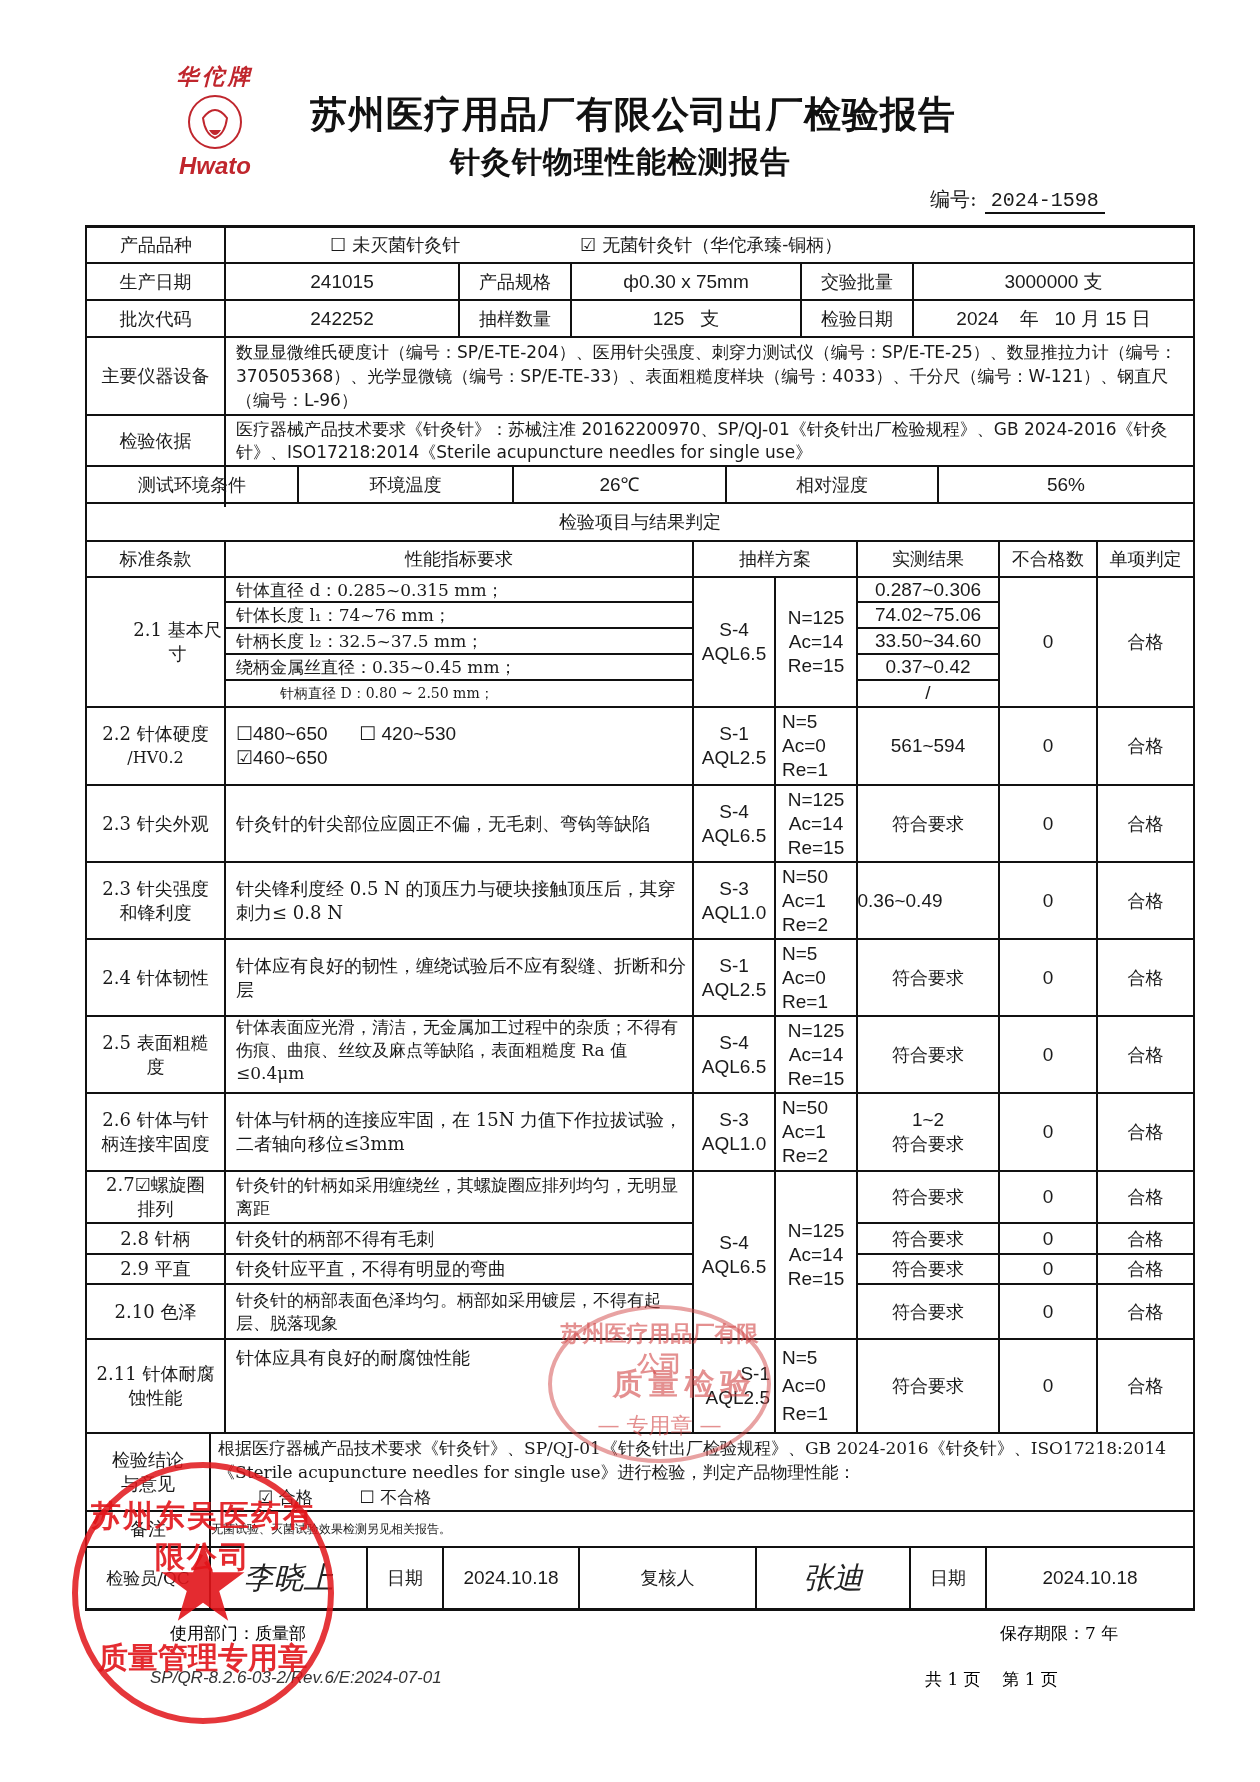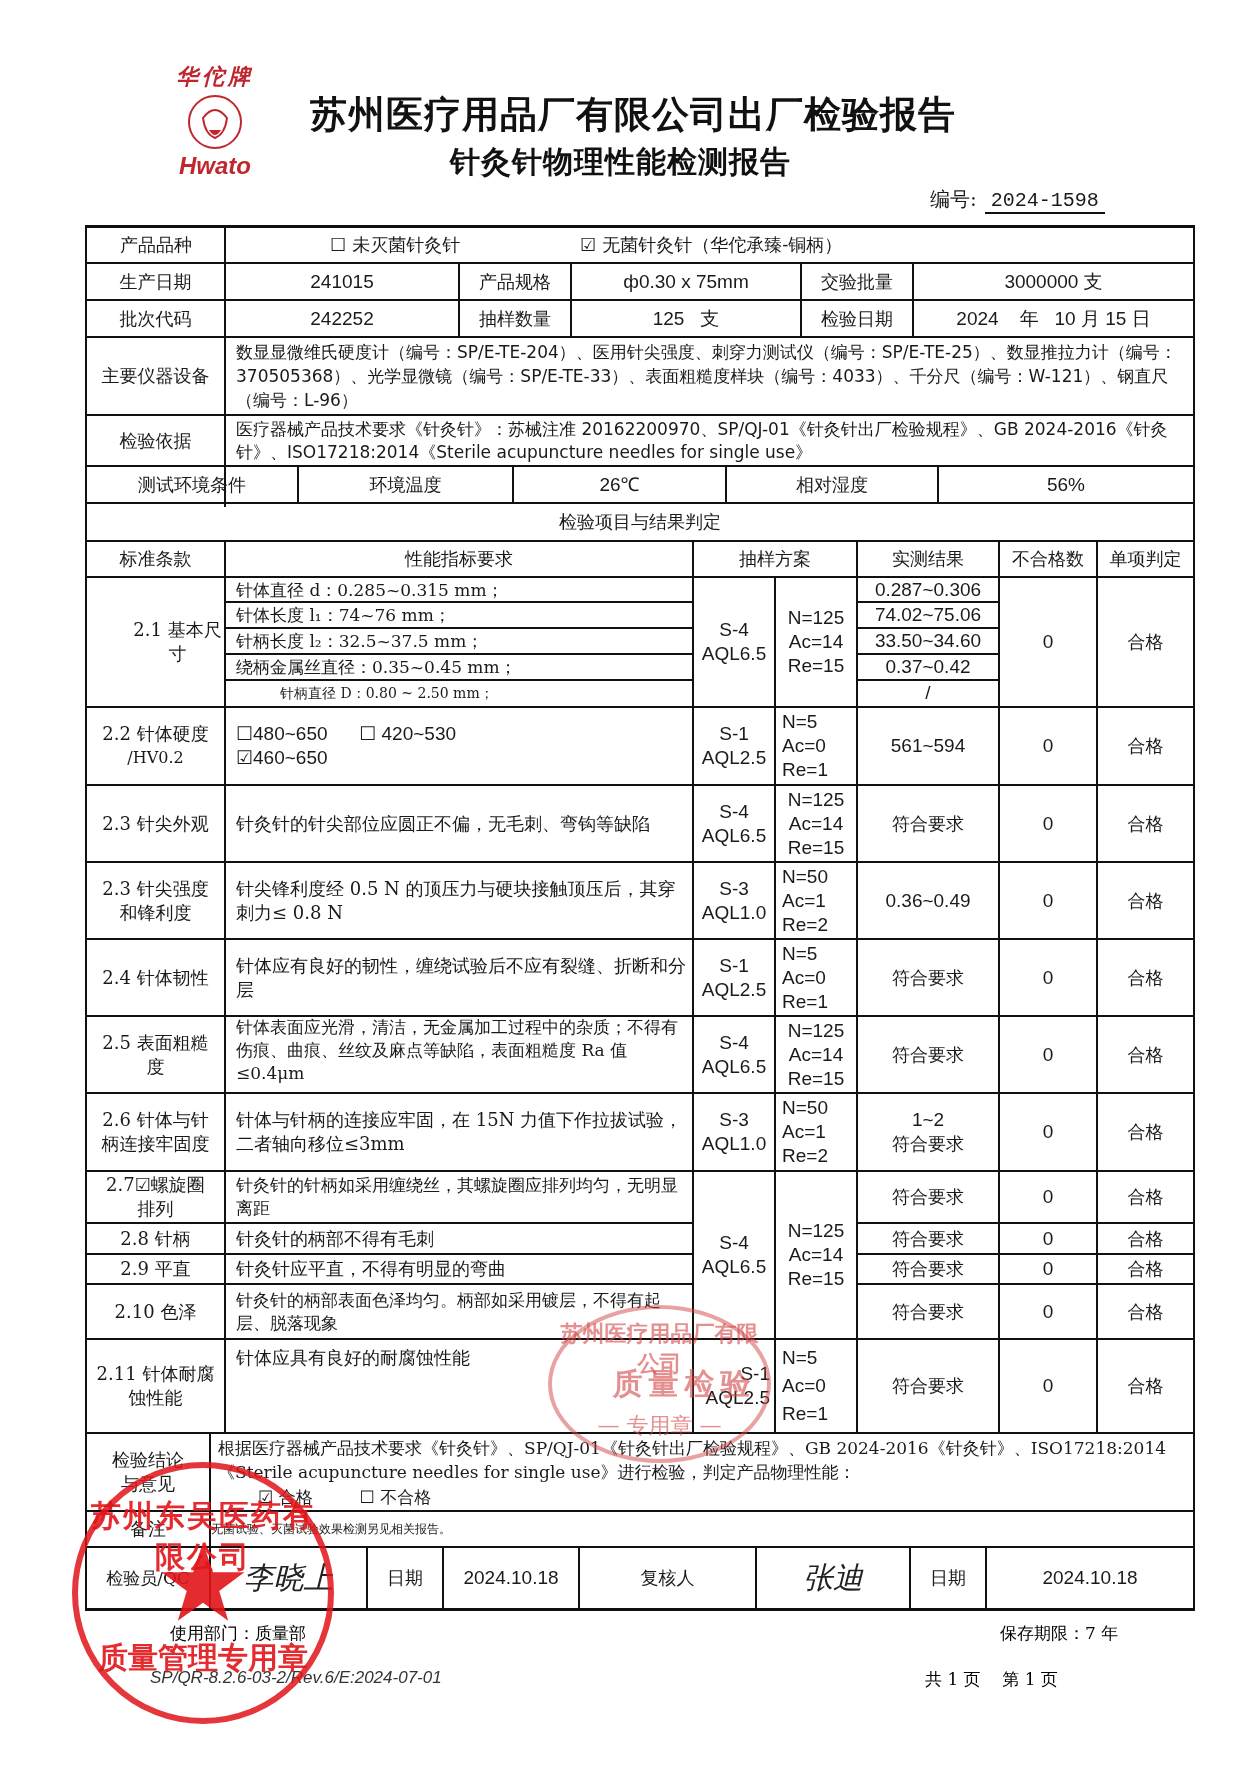--- a/index.html
+++ b/index.html
@@ -206,21 +206,21 @@
   <div class="cell left cn" style="left:226px;top:863px;width:460px;height:75px;">针尖锋利度经  0.5 N 的顶压力与硬块接触顶压后，其穿刺力≤  0.8 N</div>
   <div class="cell mono stack" style="left:694px;top:863px;width:80px;height:75px;">
     <span>S-3</span>
       <span>AQL1.0</span>
   </div>
   <div class="cell mono stack" style="left:776px;top:863px;width:80px;height:75px;align-items:flex-start;padding-left:6px;">
     <span>N=50</span>
       <span>Ac=1</span>
       <span>Re=2</span>
   </div>
-  <div class="cell mono" style="left:858px;top:863px;width:140px;height:75px;">0.36~0.49</div>
+  <div class="cell mono" style="left:830px;top:863px;width:140px;height:75px;">0.36~0.49</div>
   <div class="cell mono" style="left:1000px;top:863px;width:96px;height:75px;">0</div>
   <div class="cell cn" style="left:1098px;top:863px;width:95px;height:75px;">合格</div>
   <div class="h" style="left:85px;top:938px;width:1110px;"></div>
 
   <div class="cell cn" style="left:87px;top:940px;width:137px;height:75px;">2.4 针体韧性</div>
   <div class="cell left cn" style="left:226px;top:940px;width:460px;height:75px;">针体应有良好的韧性，缠绕试验后不应有裂缝、折断和分层</div>
   <div class="cell mono stack" style="left:694px;top:940px;width:80px;height:75px;">
     <span>S-1</span>
       <span>AQL2.5</span>
   </div>

